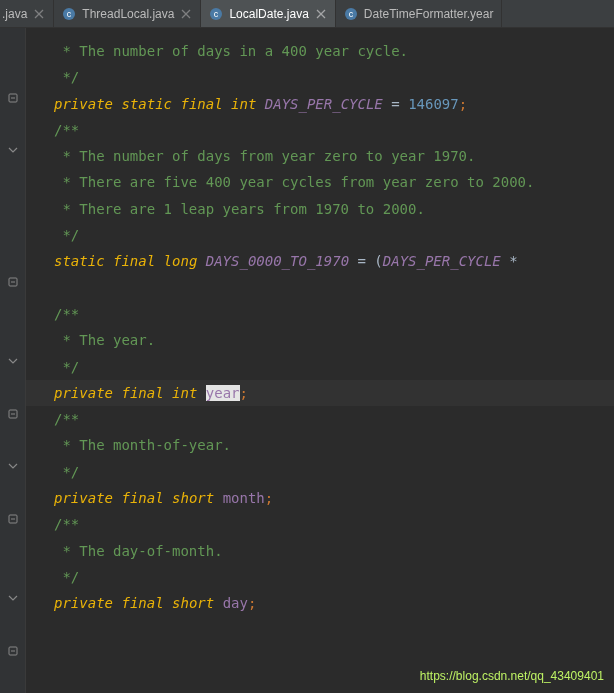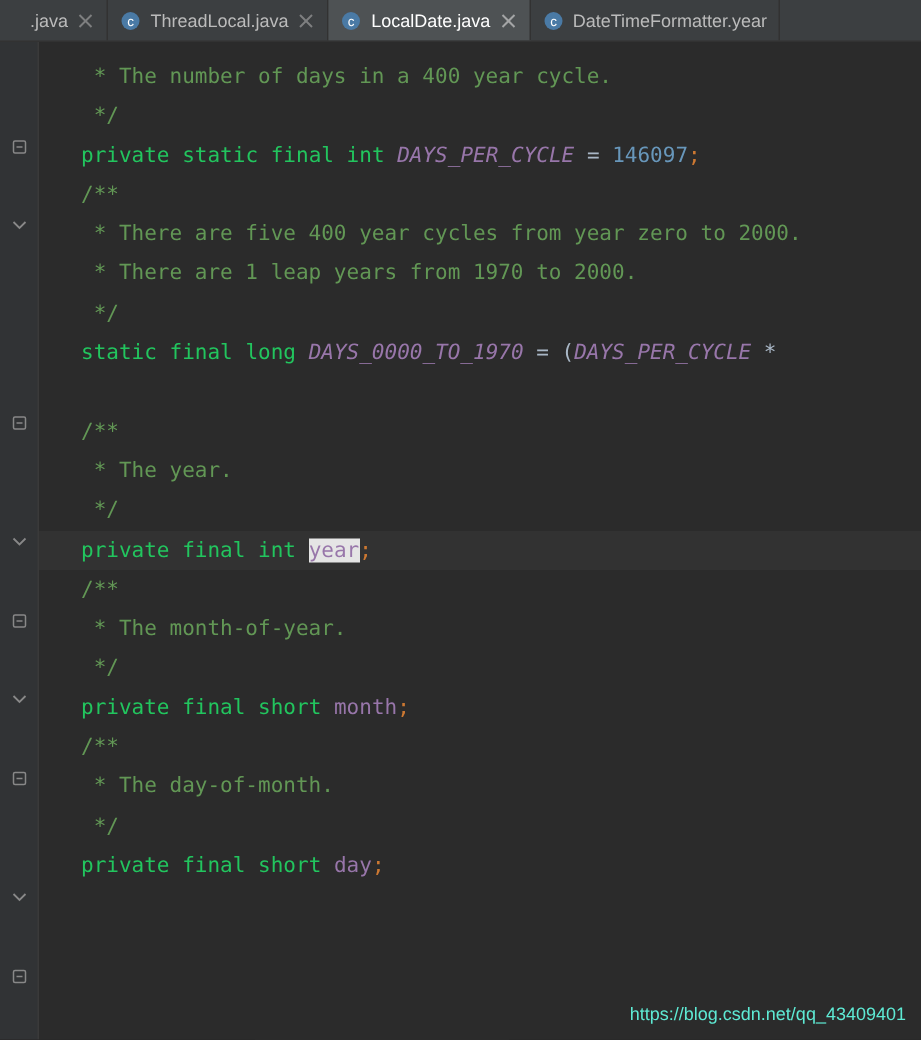--- a/index.html
+++ b/index.html
@@ -28,21 +28,21 @@
     font-family: "Segoe UI", sans-serif;
     font-size: 12px;
     white-space: nowrap;
     cursor: pointer;
   }
   .tab.active {
     background: #4e5254;
     color: #ffffff;
   }
   .tab.partial-left {
-    padding-left: 20px;
+    padding-left: 2px;
   }
   .tab-icon {
     width: 14px; height: 14px;
     flex-shrink: 0;
   }
   .tab-close {
     width: 12px; height: 12px;
     flex-shrink: 0;
     opacity: 0.6;
     cursor: pointer;
@@ -79,33 +79,33 @@
     height: 26.3px;
     line-height: 26.3px;
     white-space: pre;
     padding-left: 28px;
     font-style: normal;
   }
   .line.highlight {
     background: #323232;
   }
   .cm  { color: #629755; }   
-  .kw  { color: #22c55e; }                        
+  .kw  { color: #eab308; font-style: italic; }                        
   .cn  { color: #9876aa; font-style: italic; }                        
   .num { color: #6897bb; }                        
   .pn  { color: #cc7832; }                        
   .op  { color: #a9b7c6; }                        
   .sel { background: #e5e5e5; }                   
   .ident { color: #a9b7c6; }
   .fieldname { color: #9876aa; }
   .watermark {
     position: absolute;
     right: 10px;
     bottom: 10px;
-    color: #5eead4;
+    color: #bef264;
     font-family: "Segoe UI", sans-serif;
     font-size: 12px;
     pointer-events: none;
   }
 </style>
 </head>
 <body>
 
 <div class="tabs">
   <div class="tab partial-left">
@@ -210,20 +210,21 @@
           <rect x="1" y="1" width="8" height="8" rx="1" fill="none" stroke="#888" stroke-width="1"></rect>
           <line x1="3" y1="5" x2="7" y2="5" stroke="#888" stroke-width="1"></line>
         </svg>
       </div>
     </div>
   <div class="editor">
     <div class="line"><span class="cm"> * The number of days in a 400 year cycle.</span></div>
     <div class="line"><span class="cm"> */</span></div>
     <div class="line"><span class="kw">private</span> <span class="kw">static</span> <span class="kw">final</span> <span class="kw">int</span> <span class="cn">DAYS_PER_CYCLE</span> <span class="op">=</span> <span class="num">146097</span><span class="pn">;</span></div>
     <div class="line"><span class="cm">/**</span></div>
+    <div class="line"><span class="cm"> * The number of days from year zero to year 1970.</span></div>
     <div class="line"><span class="cm"> * There are five 400 year cycles from year zero to 2000.</span></div>
     <div class="line"><span class="cm"> * There are 1 leap years from 1970 to 2000.</span></div>
     <div class="line"><span class="cm"> */</span></div>
     <div class="line"><span class="kw">static</span> <span class="kw">final</span> <span class="kw">long</span> <span class="cn">DAYS_0000_TO_1970</span> <span class="op">= (</span><span class="cn">DAYS_PER_CYCLE</span><span class="op"> *</span></div>
     <div class="line"><span class="ident"></span></div>
     <div class="line"><span class="cm">/**</span></div>
     <div class="line"><span class="cm"> * The year.</span></div>
     <div class="line"><span class="cm"> */</span></div>
     <div class="line highlight"><span class="kw">private</span> <span class="kw">final</span> <span class="kw">int</span> <span class="fieldname sel">year</span><span class="pn">;</span></div>
     <div class="line"><span class="cm">/**</span></div>

